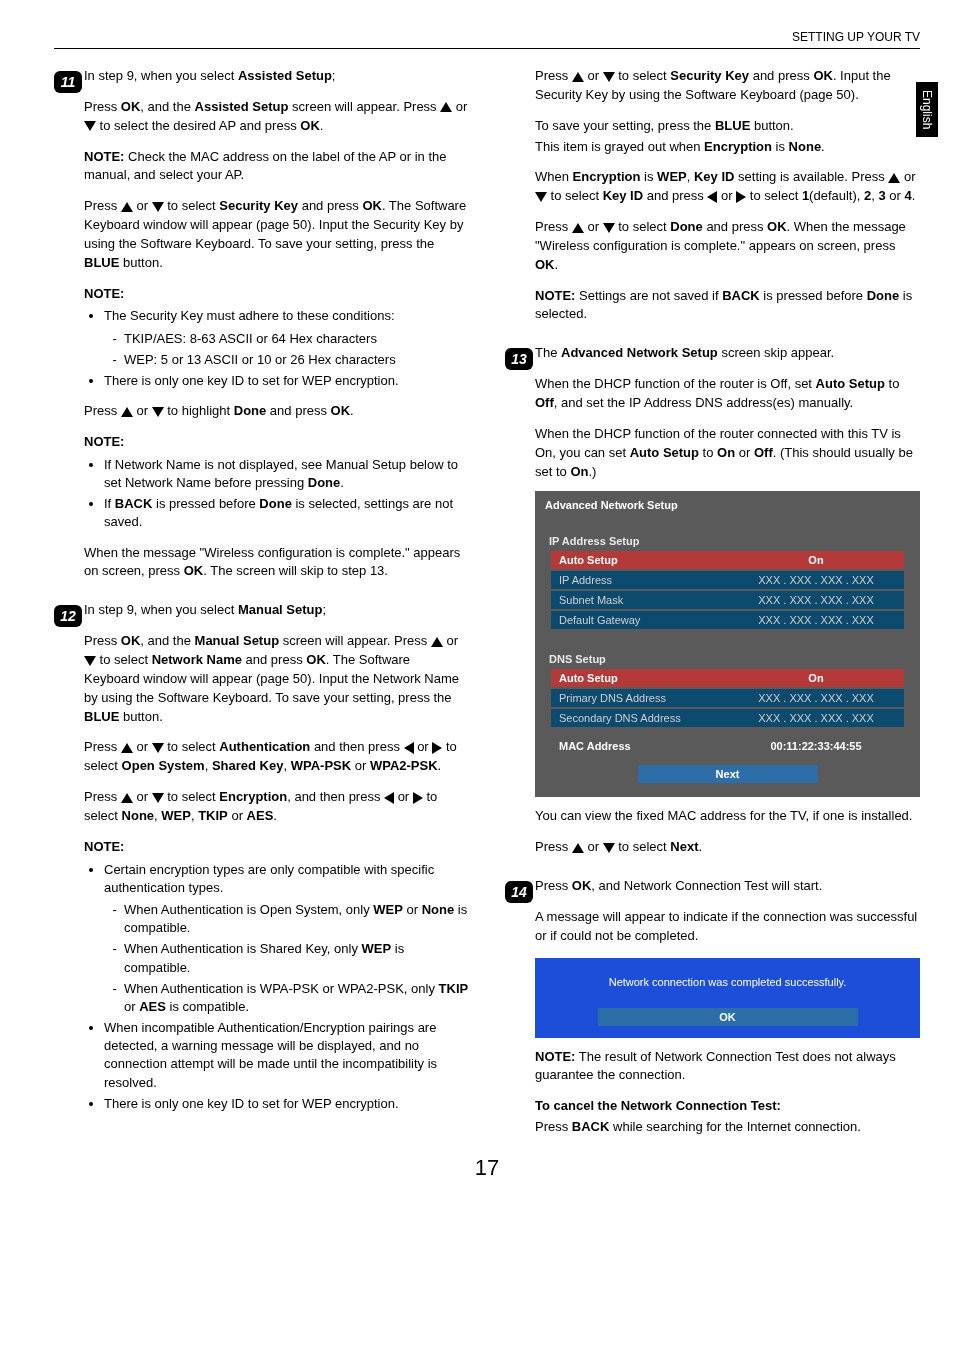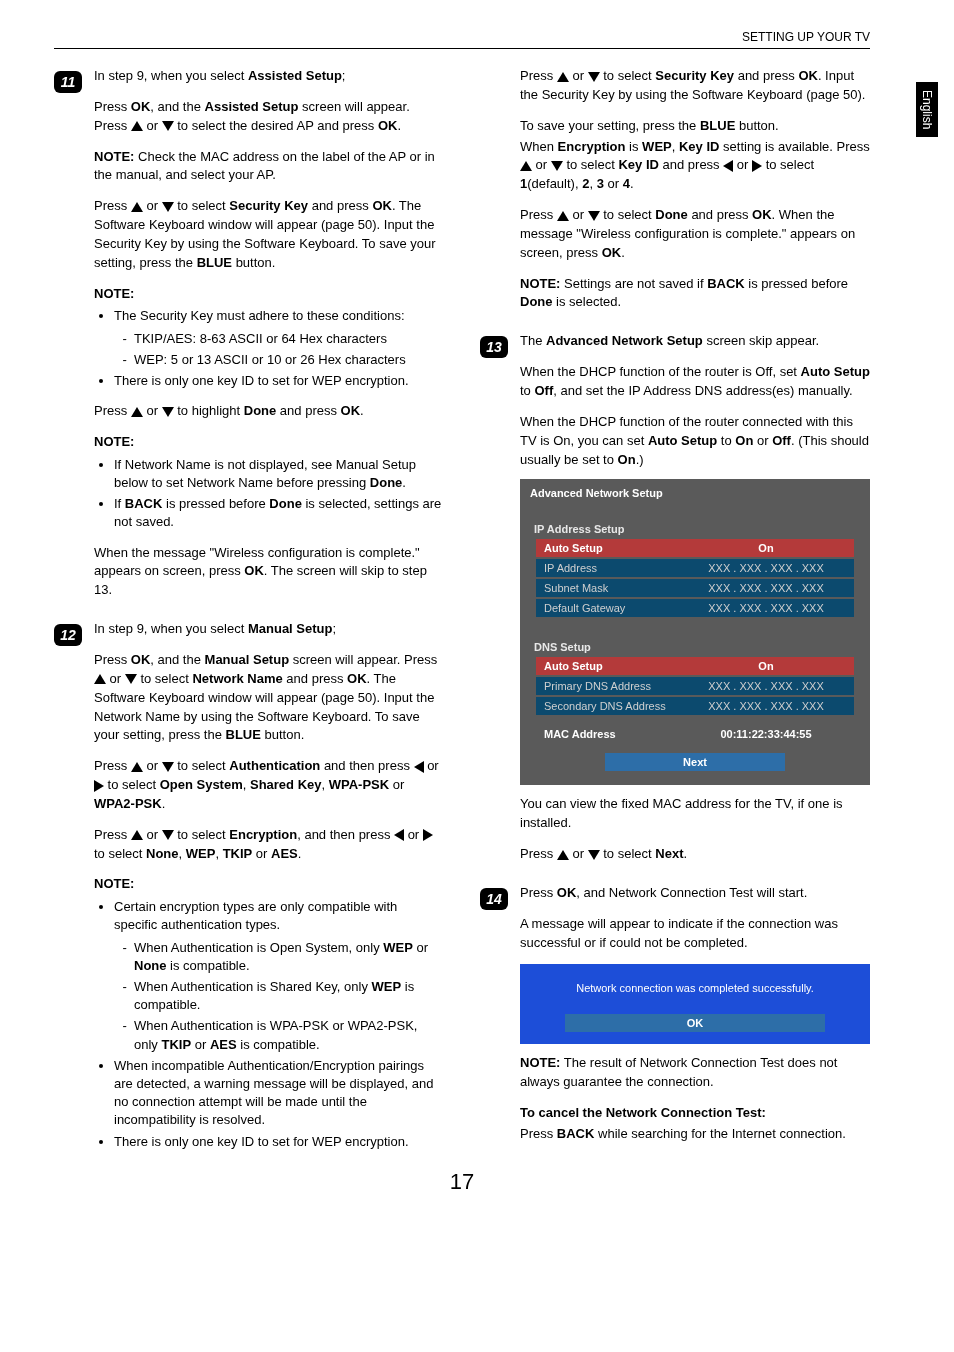--- a/index.html
+++ b/index.html
@@ -5,21 +5,21 @@
   body {
     margin: 0;
     padding: 0;
     font-family: Arial, Helvetica, sans-serif;
     font-size: 13px;
     color: #000;
     background: #fff;
     width: 954px;
   }
   .page {
-    padding: 30px 84px 20px 54px;
+    padding: 30px 34px 20px 54px;
     position: relative;
   }
   .running-head {
     text-align: right;
     font-size: 12px;
     border-bottom: 1px solid #000;
     padding-bottom: 4px;
     margin-bottom: 10px;
   }
   .side-tab {
@@ -36,21 +36,21 @@
   .columns {
     display: flex;
     gap: 36px;
   }
   .col {
     flex: 1;
     min-width: 0;
   }
   .step {
     display: flex;
-    gap: 12px;
+    gap: 2px;
     margin-top: 8px;
   }
   .step-badge {
     flex: 0 0 28px;
     height: 22px;
     background: #000;
     color: #fff;
     border-radius: 6px;
     font-weight: bold;
     font-style: italic;
@@ -207,20 +207,21 @@
         </div>
       </div>
     </div>
 
     <div class="col">
       <div class="step">
         <div style="flex:0 0 28px;"></div>
         <div class="step-body">
           <p><span>Press </span><span class="tri tri-up"></span><span> or </span><span class="tri tri-down"></span><span> to select </span><b>Security Key</b><span> and press </span><b>OK</b><span>. Input the Security Key by using the Software Keyboard (page 50).</span></p>
           <p style="margin-bottom:2px;"><span>To save your setting, press the </span><b>BLUE</b><span> button.</span></p>
+          <p><span>This item is grayed out when </span><b>Encryption</b><span> is </span><b>None</b><span>.</span></p>
           <p><span>When </span><b>Encryption</b><span> is </span><b>WEP</b><span>, </span><b>Key ID</b><span> setting is available. Press </span><span class="tri tri-up"></span><span> or </span><span class="tri tri-down"></span><span> to select </span><b>Key ID</b><span> and press </span><span class="tri tri-left"></span><span> or </span><span class="tri tri-right"></span><span> to select </span><b>1</b><span>(default), </span><b>2</b><span>, </span><b>3</b><span> or </span><b>4</b><span>.</span></p>
           <p><span>Press </span><span class="tri tri-up"></span><span> or </span><span class="tri tri-down"></span><span> to select </span><b>Done</b><span> and press </span><b>OK</b><span>. When the message "Wireless configuration is complete." appears on screen, press </span><b>OK</b><span>.</span></p>
           <p><b>NOTE:</b><span> Settings are not saved if </span><b>BACK</b><span> is pressed before </span><b>Done</b><span> is selected.</span></p>
         </div>
       </div>
 
       <div class="step">
         <div class="step-badge">13</div>
         <div class="step-body">
           <p><span>The </span><b>Advanced Network Setup</b><span> screen skip appear.</span></p>

